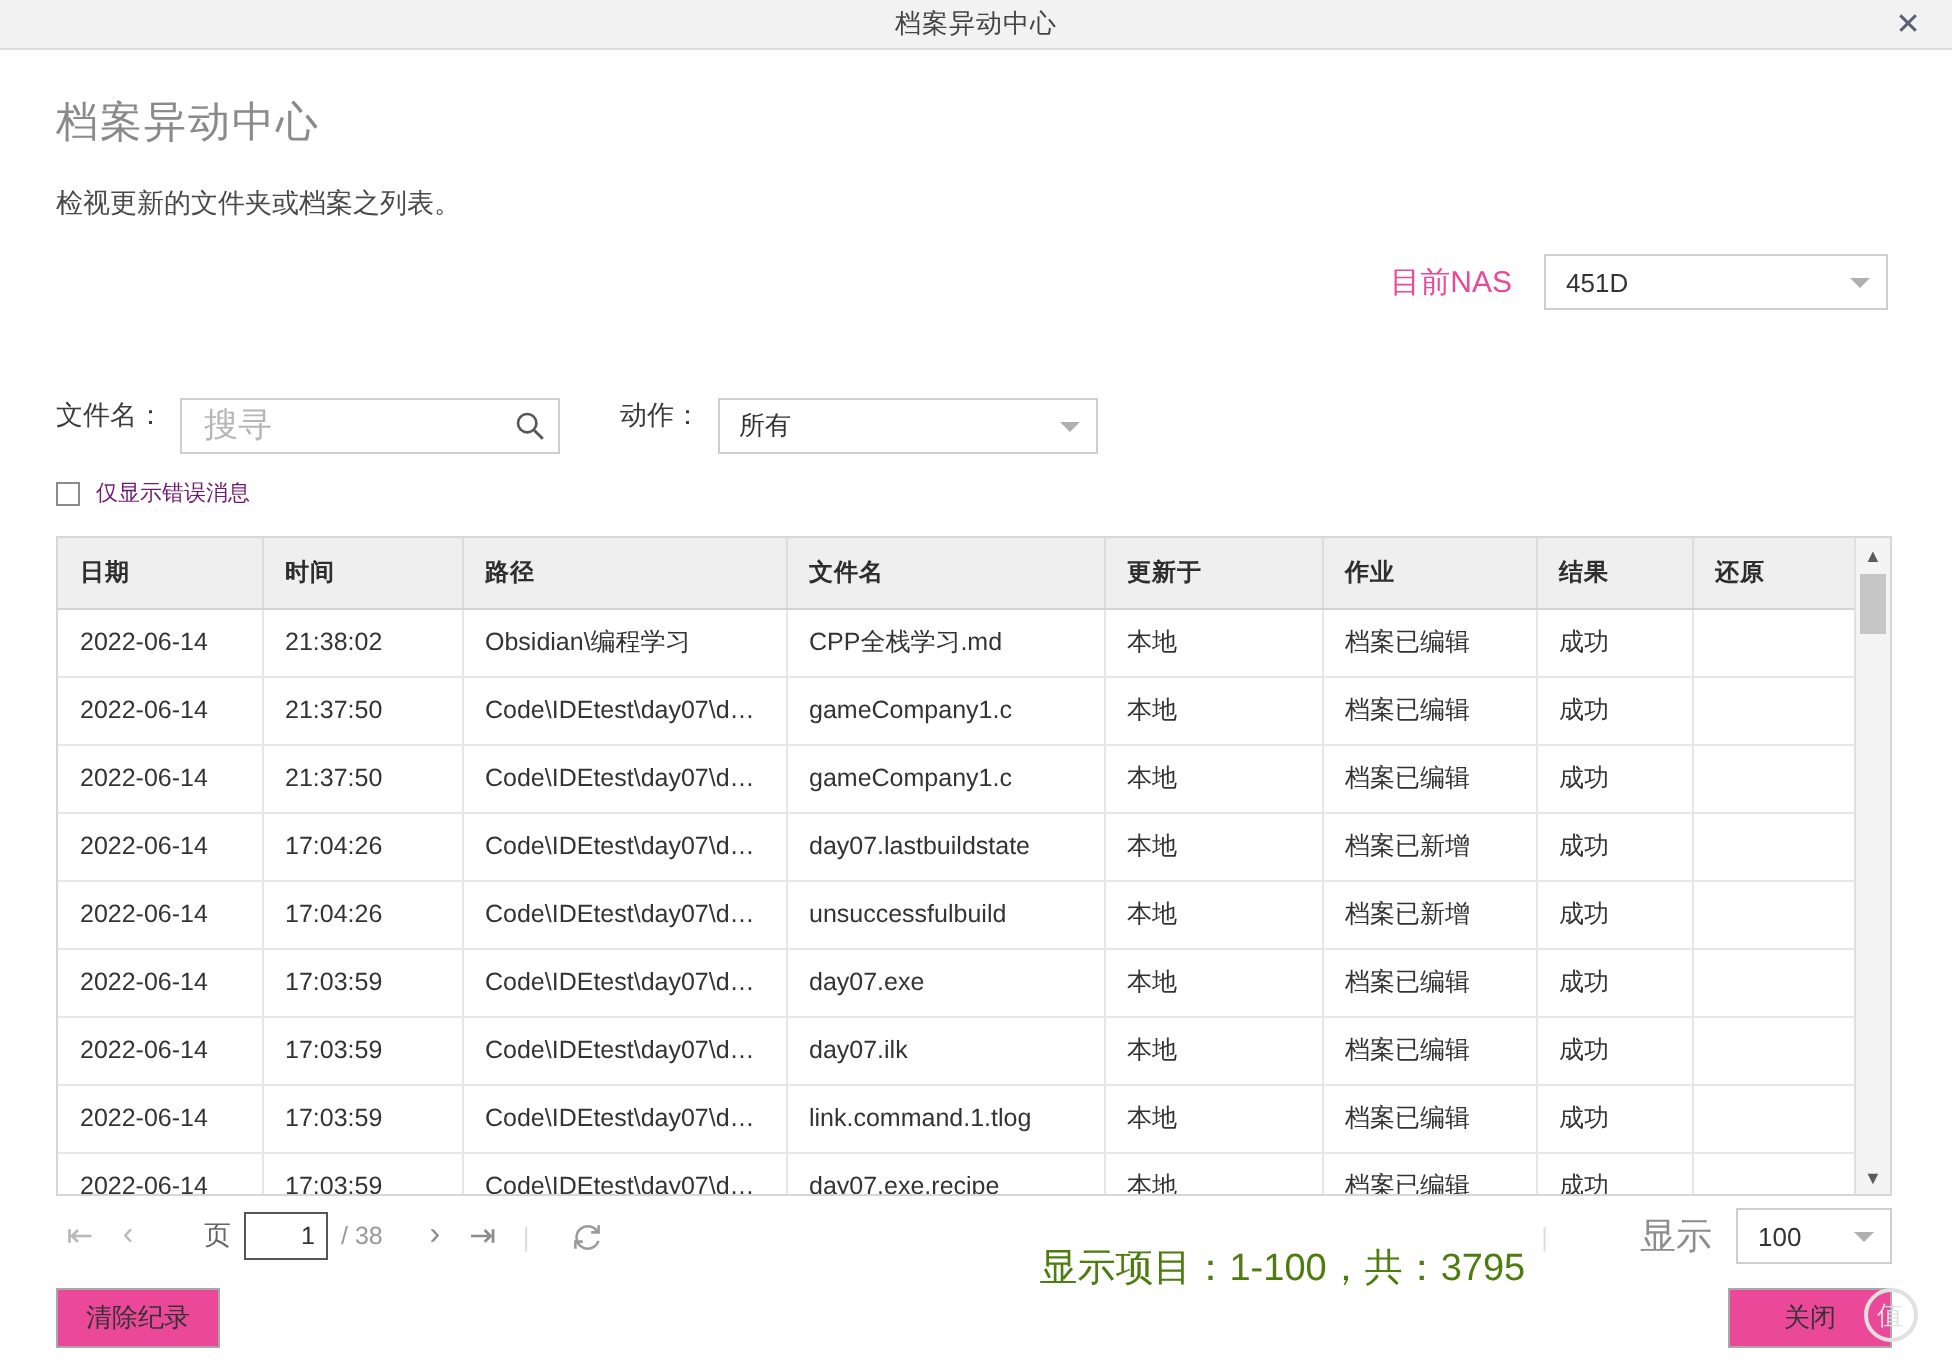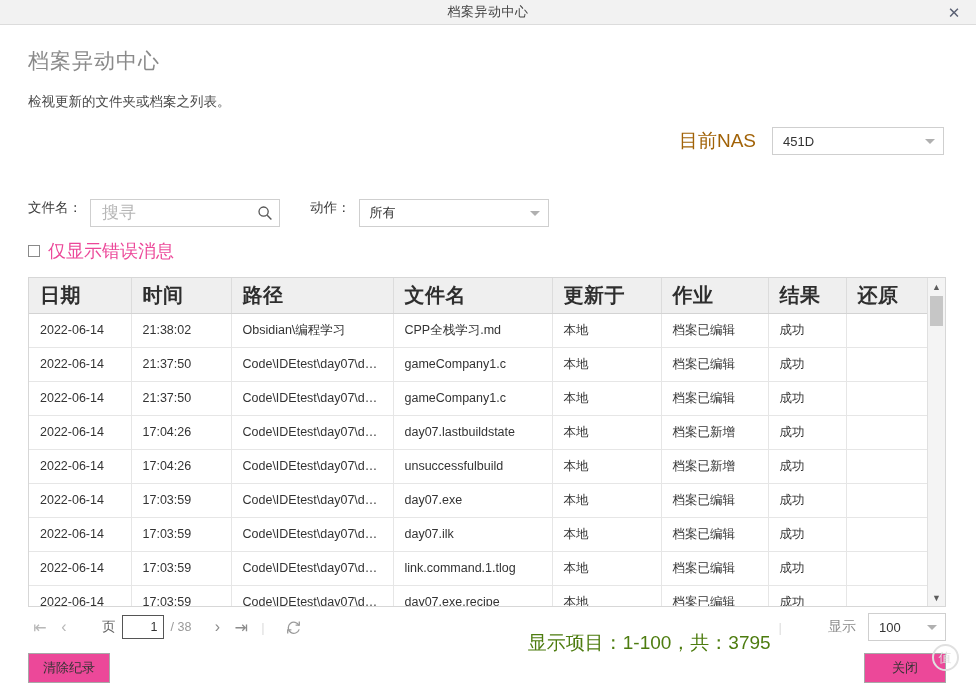--- a/index.html
+++ b/index.html
@@ -73,22 +73,22 @@
 
   
   .nas-row {
     display: flex;
     align-items: center;
     justify-content: flex-end;
     margin-top: 16px;
     padding-right: 4px;
   }
   .nas-label {
-    font-size: 19px;
-    color: #a16207;
+    font-size: 15px;
+    color: #ec4899;
     margin-right: 16px;
   }
   .select-box {
     width: 172px;
     height: 28px;
     border: 1px solid #cfcfcf;
     background: #fff;
     display: flex;
     align-items: center;
     padding: 0 8px 0 10px;
@@ -155,22 +155,22 @@
   }
   .cbx {
     width: 12px; height: 12px;
     border: 1px solid #8a8a8a;
     background: #fff;
     margin-right: 8px;
     cursor: pointer;
     box-sizing: border-box;
   }
   .checkbox-row .cbx-label {
-    font-size: 18px;
-    color: #ec4899;
+    font-size: 11px;
+    color: #701a75;
     cursor: pointer;
   }
 
   
   .table-wrap {
     margin-top: 14px;
     border: 1px solid #d7d7d7;
     width: 918px;
     height: 330px;
     box-sizing: border-box;
@@ -183,21 +183,21 @@
     table-layout: fixed;
     width: 898px;
     font-size: 12.5px;
   }
   table.grid th {
     background: #efefef;
     border-right: 1px solid #dcdcdc;
     border-bottom: 1px solid #d3d3d3;
     text-align: left;
     font-weight: bold;
-    font-size: 20px;
+    font-size: 12px;
     color: #2e2e2e;
     height: 35px;
     padding: 0 11px;
     box-sizing: border-box;
     letter-spacing: .5px;
   }
   table.grid td {
     border-right: 1px solid #e6e6e6;
     border-bottom: 1px solid #e6e6e6;
     height: 34px;
@@ -288,21 +288,21 @@
     color: #9b9b9b;
     display: flex;
     align-items: center;
   }
   .pager-right {
     margin-left: auto;
     display: flex;
     align-items: center;
   }
   .showing { color: #4d7c0f; font-size: 19px; margin-top: 32px; }
-  .show-lbl { color: #8d8d8d; margin: 0 12px 0 38px; font-size: 14px; }
+  .show-lbl { color: #8d8d8d; margin: 0 12px 0 38px; font-size: 18px; }
   .page-size { width: 78px; height: 28px; }
 
   
   .footer {
     display: flex;
     align-items: center;
     width: 918px;
     margin-top: 6px;
   }
   .btn {

